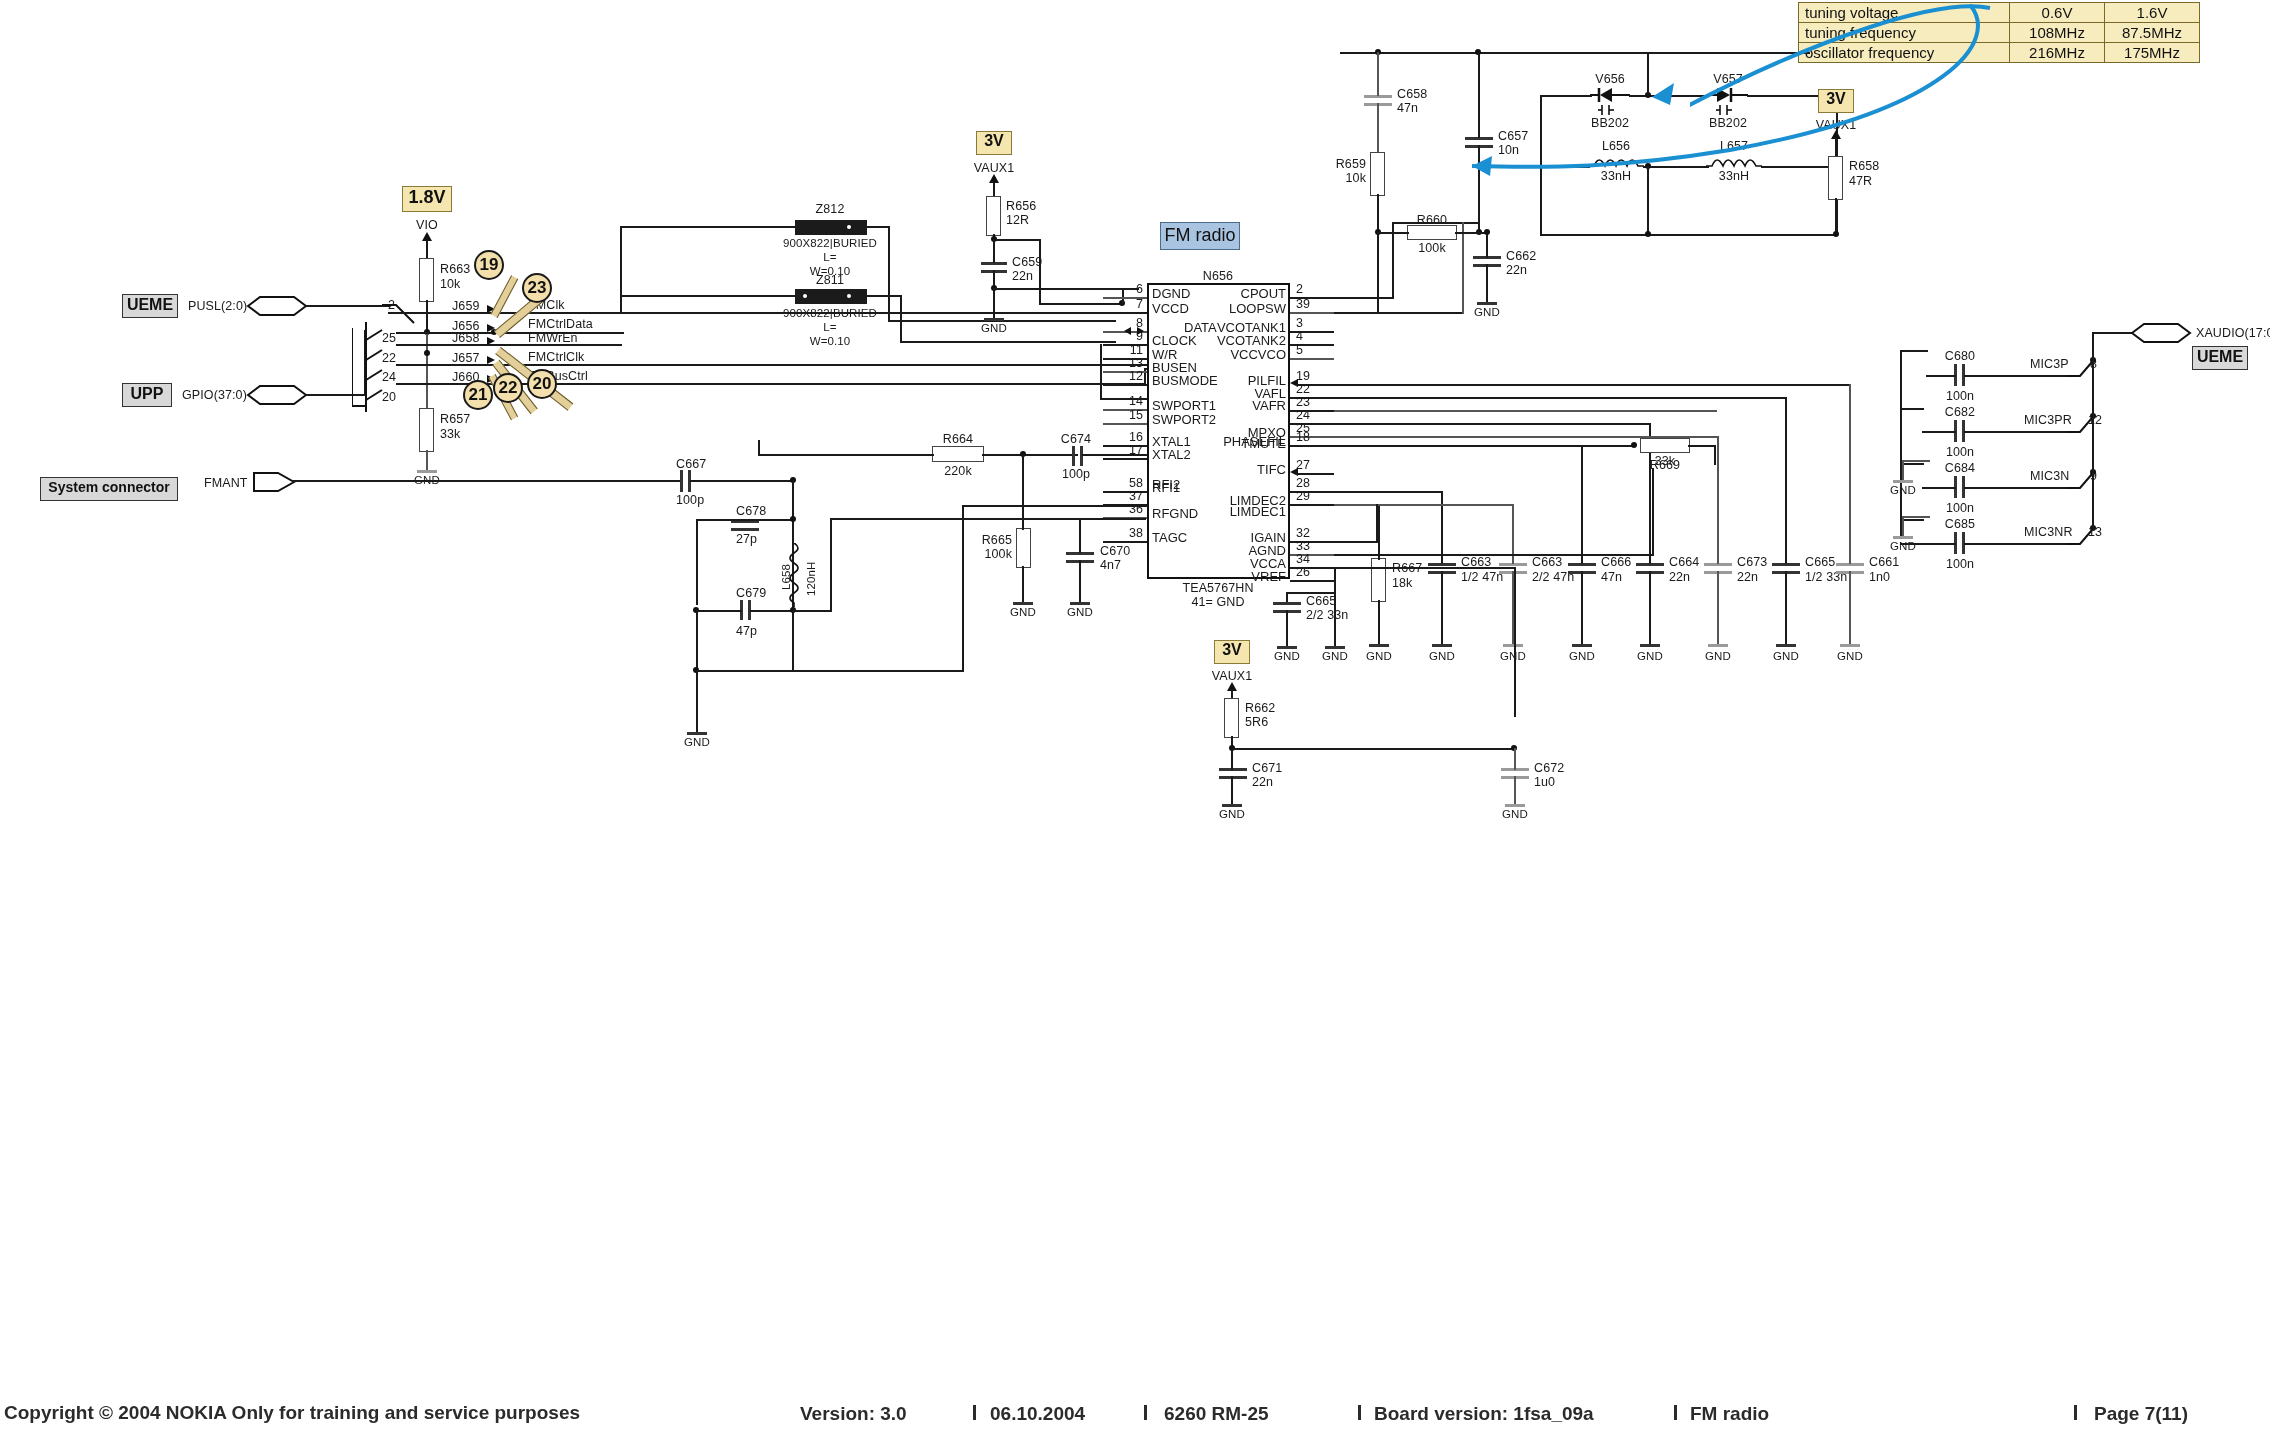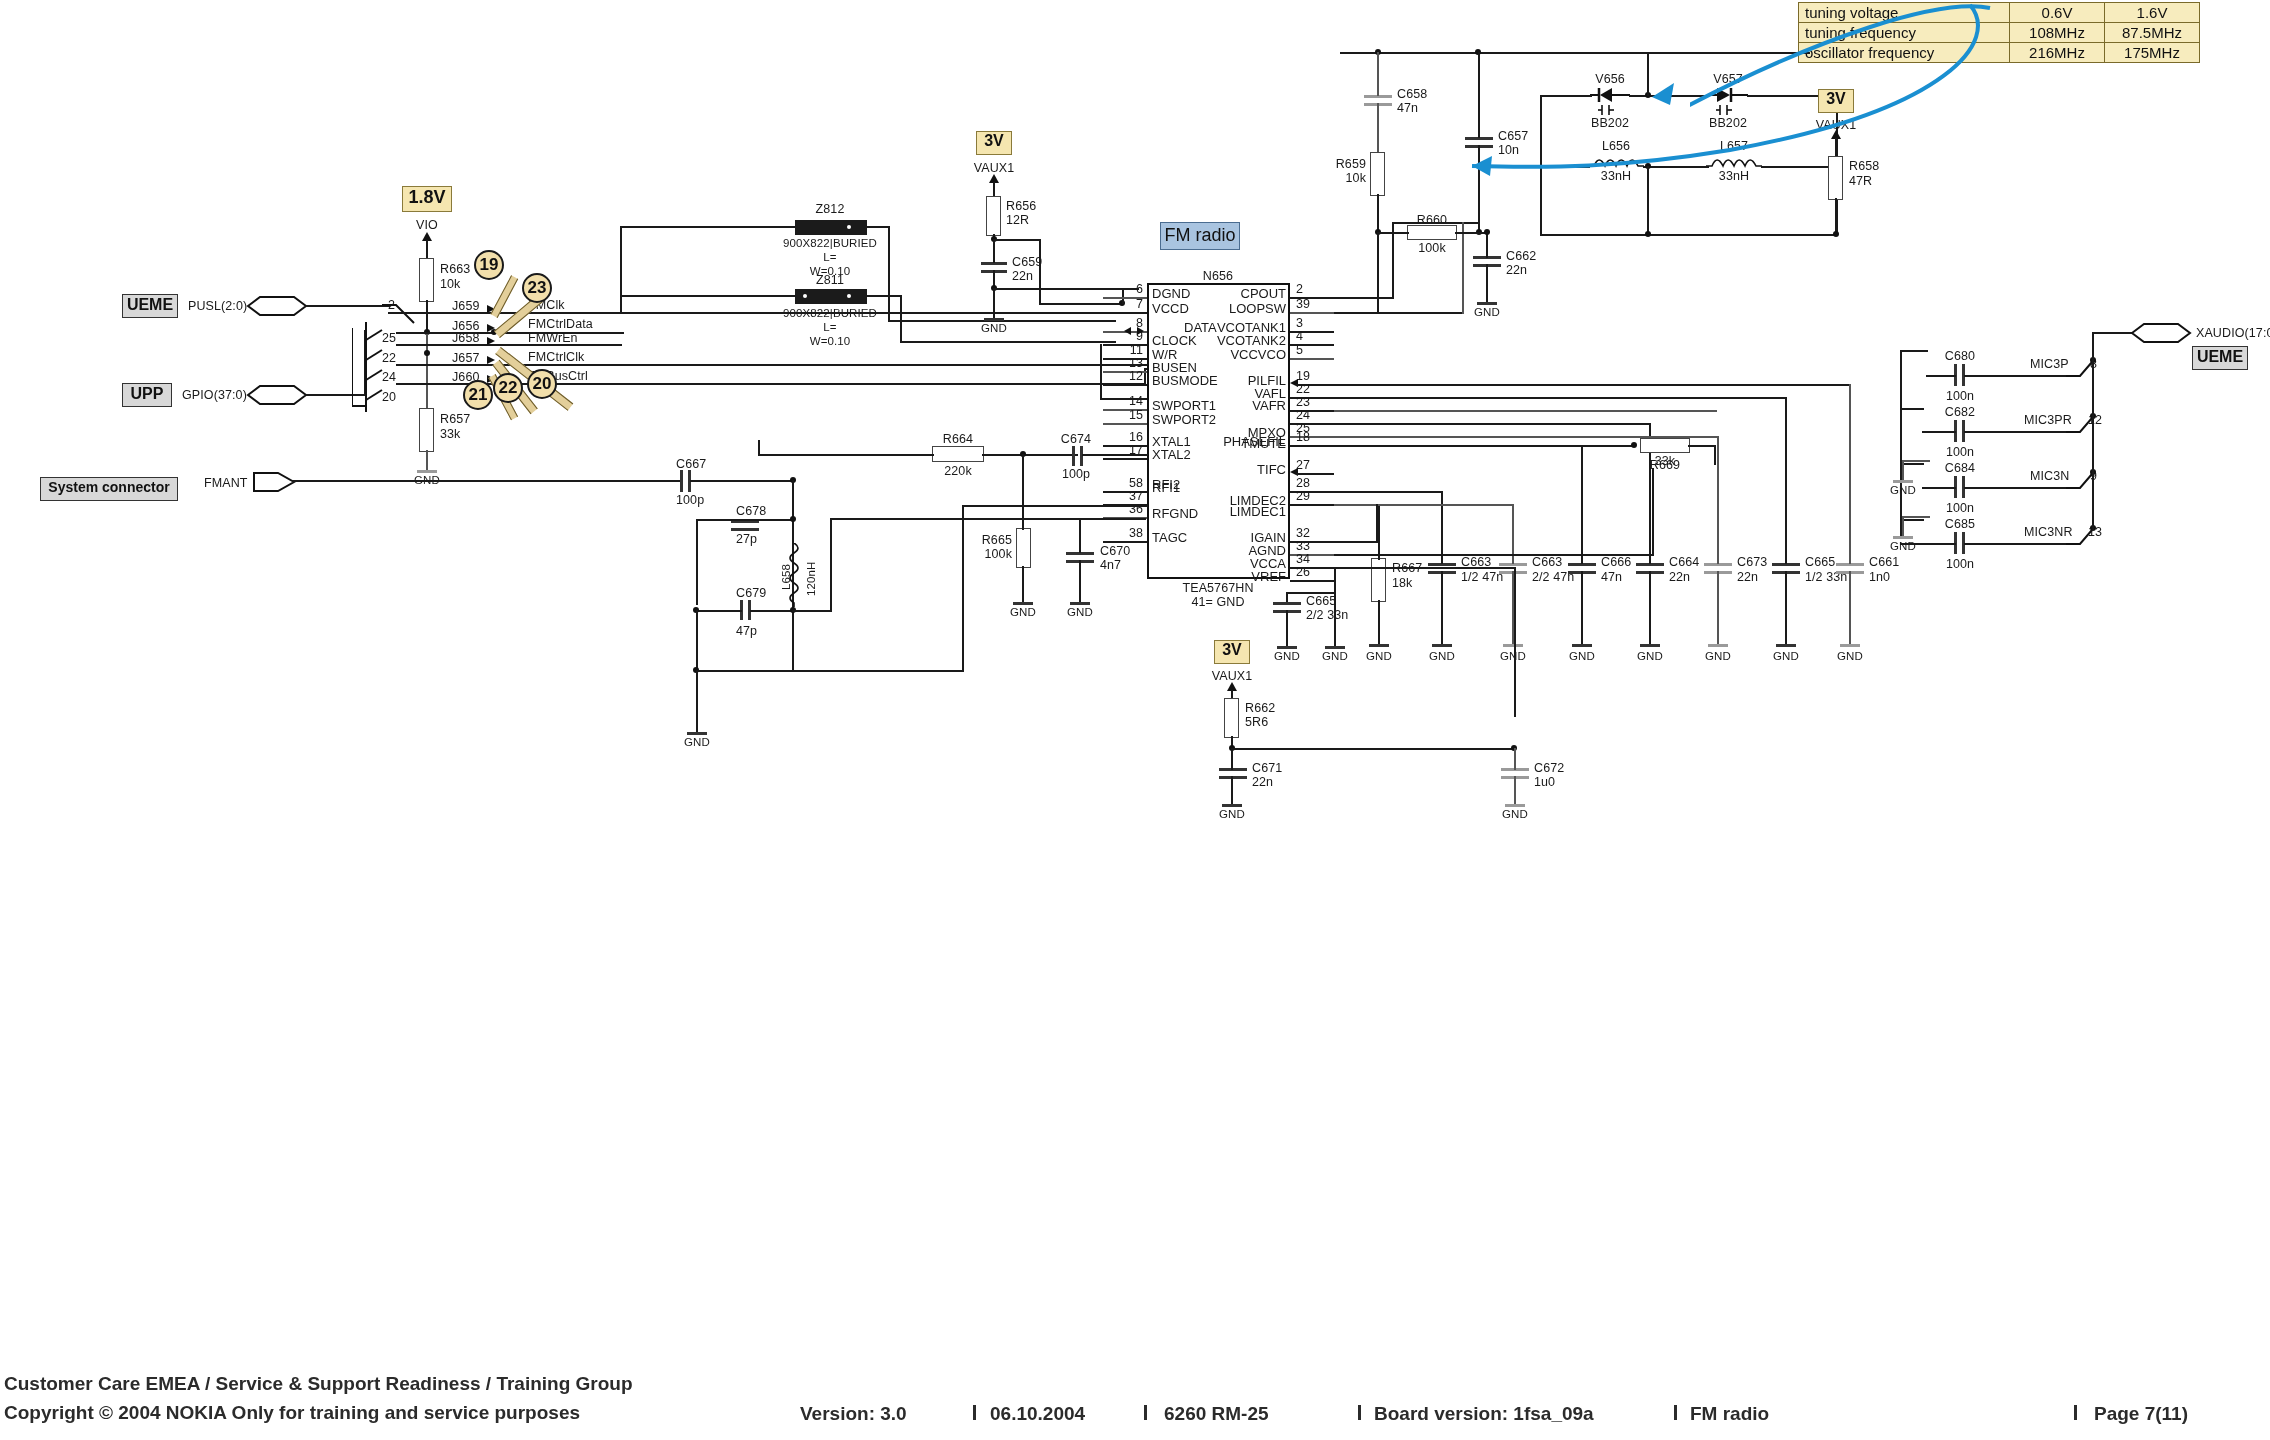--- a/index.html
+++ b/index.html
@@ -803,21 +803,20 @@
 <div class="gndl" style="left:1903px;top:480px;"></div>
 <div class="t t11 tc" style="left:1903px;top:485px;">GND</div>
 <div class="wl wlv" style="left:1902px;top:516px;height:22px;"></div>
 <div class="wl wlh" style="left:1902px;top:516px;width:28px;"></div>
 <div class="gndl" style="left:1903px;top:536px;"></div>
 <div class="t t11 tc" style="left:1903px;top:541px;">GND</div>
 
 <div class="w wh" style="left:292px;top:480px;width:0px;"></div>
 <div class="w wh" style="left:294px;top:480px;width:386px;"></div>
 
-<div class="ft" style="left:4px;top:1373px;font-size:19px;">Customer Care EMEA / Service &amp; Support Readiness / Training Group</div>
 <div class="ft" style="left:4px;top:1402px;font-size:19px;">Copyright © 2004 NOKIA   Only for training and service purposes</div>
 <div class="ft" style="left:800px;top:1403px;font-size:19px;">Version: 3.0</div>
 <span class="ftbar abs" style="left:963px;top:1405px;"></span>
 <div class="ft" style="left:990px;top:1403px;font-size:19px;">06.10.2004</div>
 <span class="ftbar abs" style="left:1134px;top:1405px;"></span>
 <div class="ft" style="left:1164px;top:1403px;font-size:19px;">6260 RM-25</div>
 <span class="ftbar abs" style="left:1348px;top:1405px;"></span>
 <div class="ft" style="left:1374px;top:1403px;font-size:19px;">Board version: 1fsa_09a</div>
 <span class="ftbar abs" style="left:1664px;top:1405px;"></span>
 <div class="ft" style="left:1690px;top:1403px;font-size:19px;">FM radio</div>

